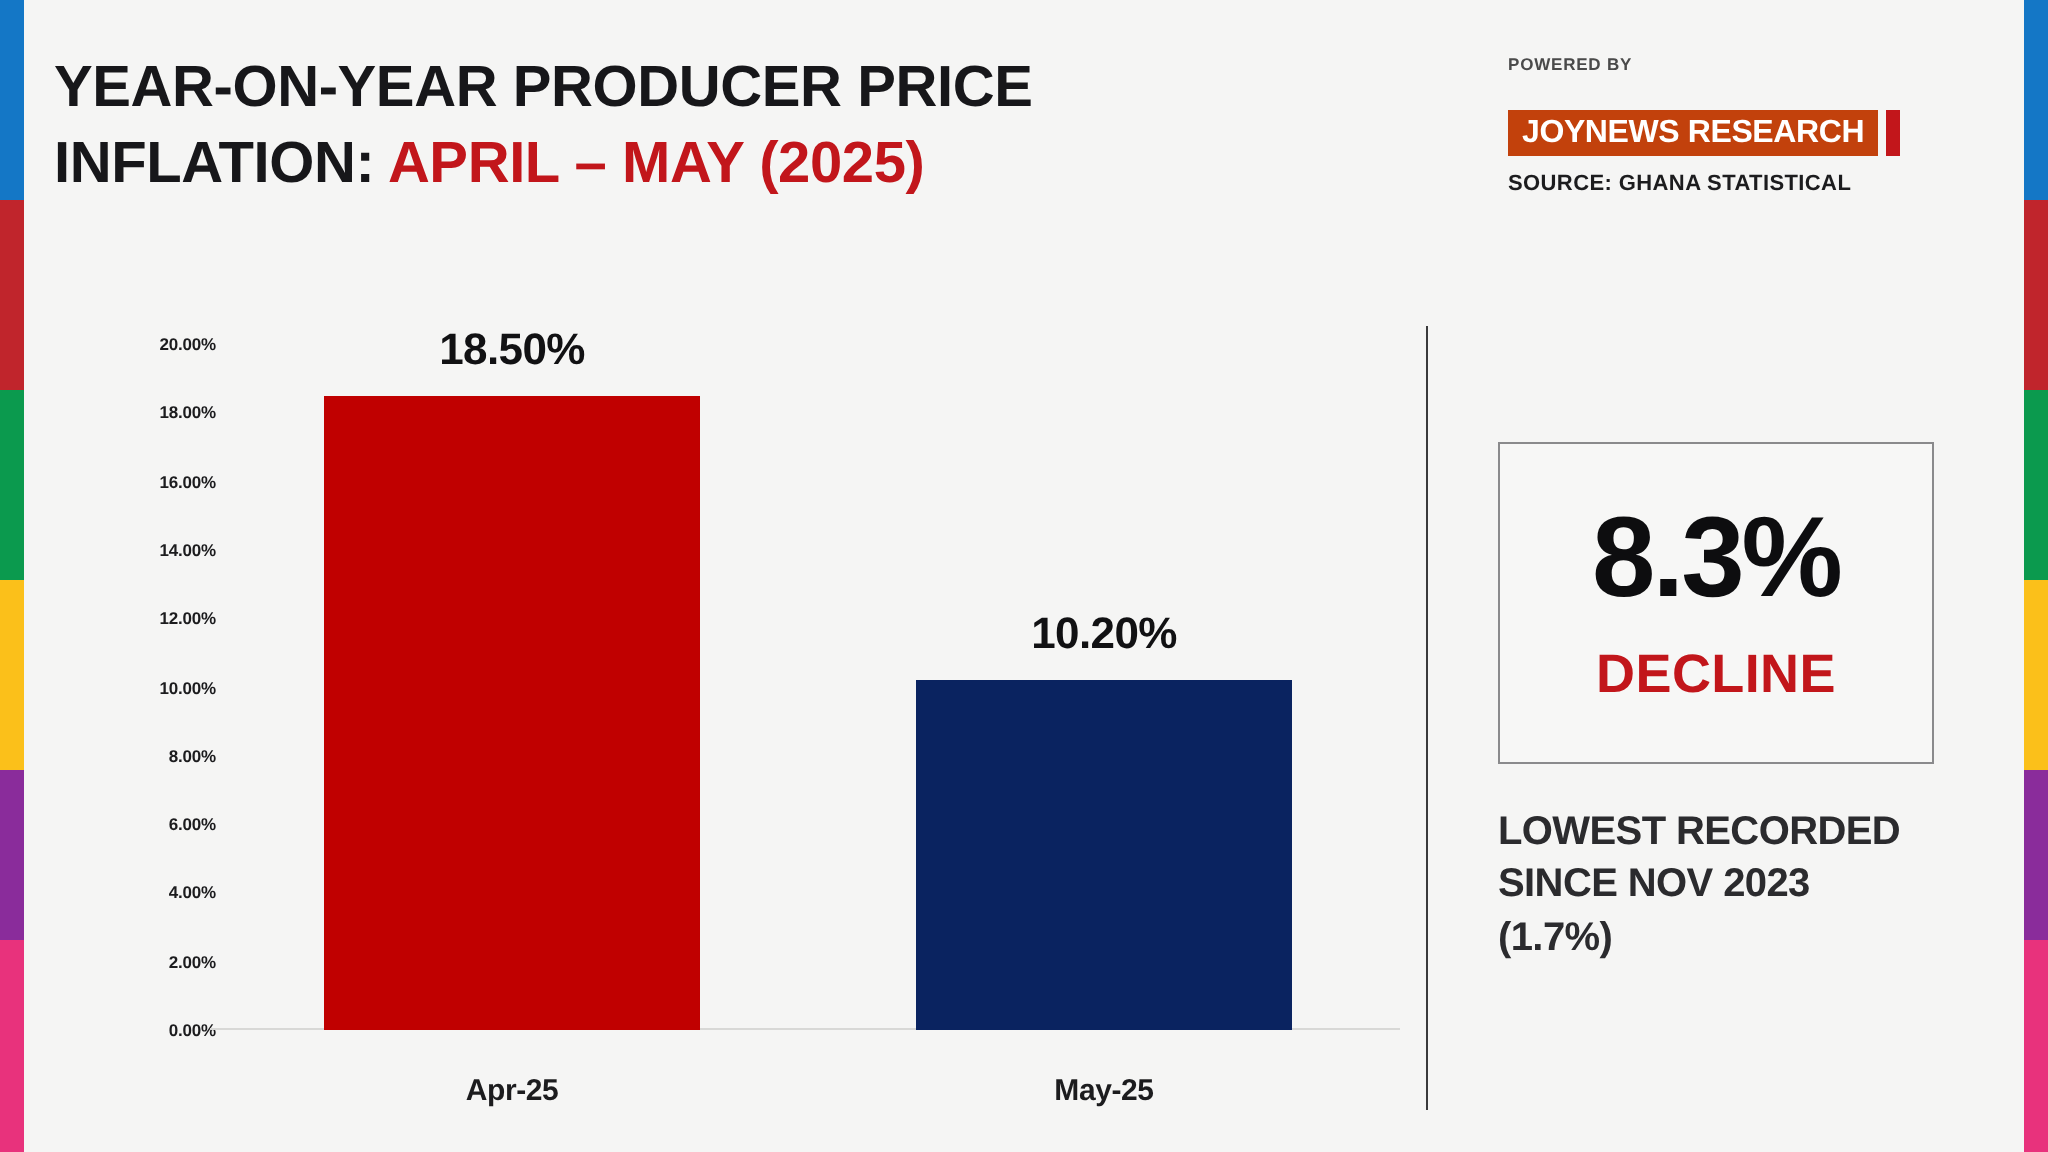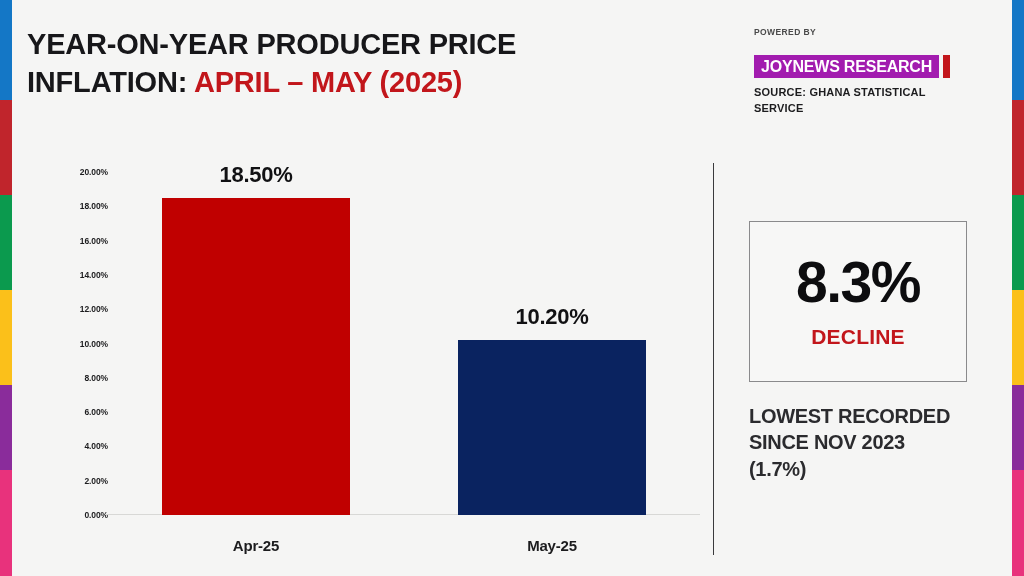--- a/index.html
+++ b/index.html
@@ -28,21 +28,21 @@
   .title-accent { color:#C2161B; }
 
   
   .logo-block { position:absolute; left:754px; top:27px; width:210px; }
   .powered-by {
     font-size:8.5px; font-weight:bold; letter-spacing:0.4px;
     color:#4A4A4A; margin-bottom:18px;
   }
   .logo-row { display:flex; align-items:stretch; height:23px; }
   .logo-banner {
-    background:#a21caf; color:#FFFFFF;
+    background:#c2410c; color:#FFFFFF;
     font-size:16px; font-weight:bold; letter-spacing:-0.2px;
     padding:0 7px; display:flex; align-items:center;
     line-height:1;
   }
   .logo-redbar { width:7px; background:#C2161B; margin-left:4px; }
   .source-text {
     margin-top:7px; font-size:11px; font-weight:bold;
     line-height:1.45; letter-spacing:0.2px; color:#1C1C1E;
     text-transform:uppercase;
   }
@@ -94,21 +94,21 @@
     width:218px; height:161px;
     border:1.6px solid #8A8A8C; background:#F7F7F6;
     display:flex; flex-direction:column;
     align-items:center; justify-content:center;
   }
   .callout-value {
     font-size:57px; font-weight:bold; color:#0D0D0F;
     line-height:1; letter-spacing:-1.5px;
   }
   .callout-sub {
-    margin-top:14px; font-size:21px; font-weight:bold;
+    margin-top:14px; font-size:27px; font-weight:bold;
     color:#C2161B; letter-spacing:0.2px;text-align:right;
   }
   .note {
     position:absolute; left:749px; top:403px; width:258px;
     font-size:20px; font-weight:bold; line-height:1.32;
     color:#2B2B2E; letter-spacing:-0.3px;
   }
 </style>
 </head>
 <body>
@@ -137,21 +137,20 @@
 </div>
 
 <div class="logo-block">
   <div class="powered-by">POWERED BY</div>
   <div class="logo-row">
     <div class="logo-banner">JOYNEWS RESEARCH</div>
     <div class="logo-redbar"></div>
   </div>
   <div class="source-text">
     <div>SOURCE: GHANA STATISTICAL</div>
-    <div>SERVICE</div>
   </div>
 </div>
 
 <div class="chart-area">
   <div class="y-axis">
       <div class="y-tick" style="top: 0px;">20.00%</div>
       <div class="y-tick" style="top: 34.3px;">18.00%</div>
       <div class="y-tick" style="top: 68.6px;">16.00%</div>
       <div class="y-tick" style="top: 102.9px;">14.00%</div>
       <div class="y-tick" style="top: 137.2px;">12.00%</div>

